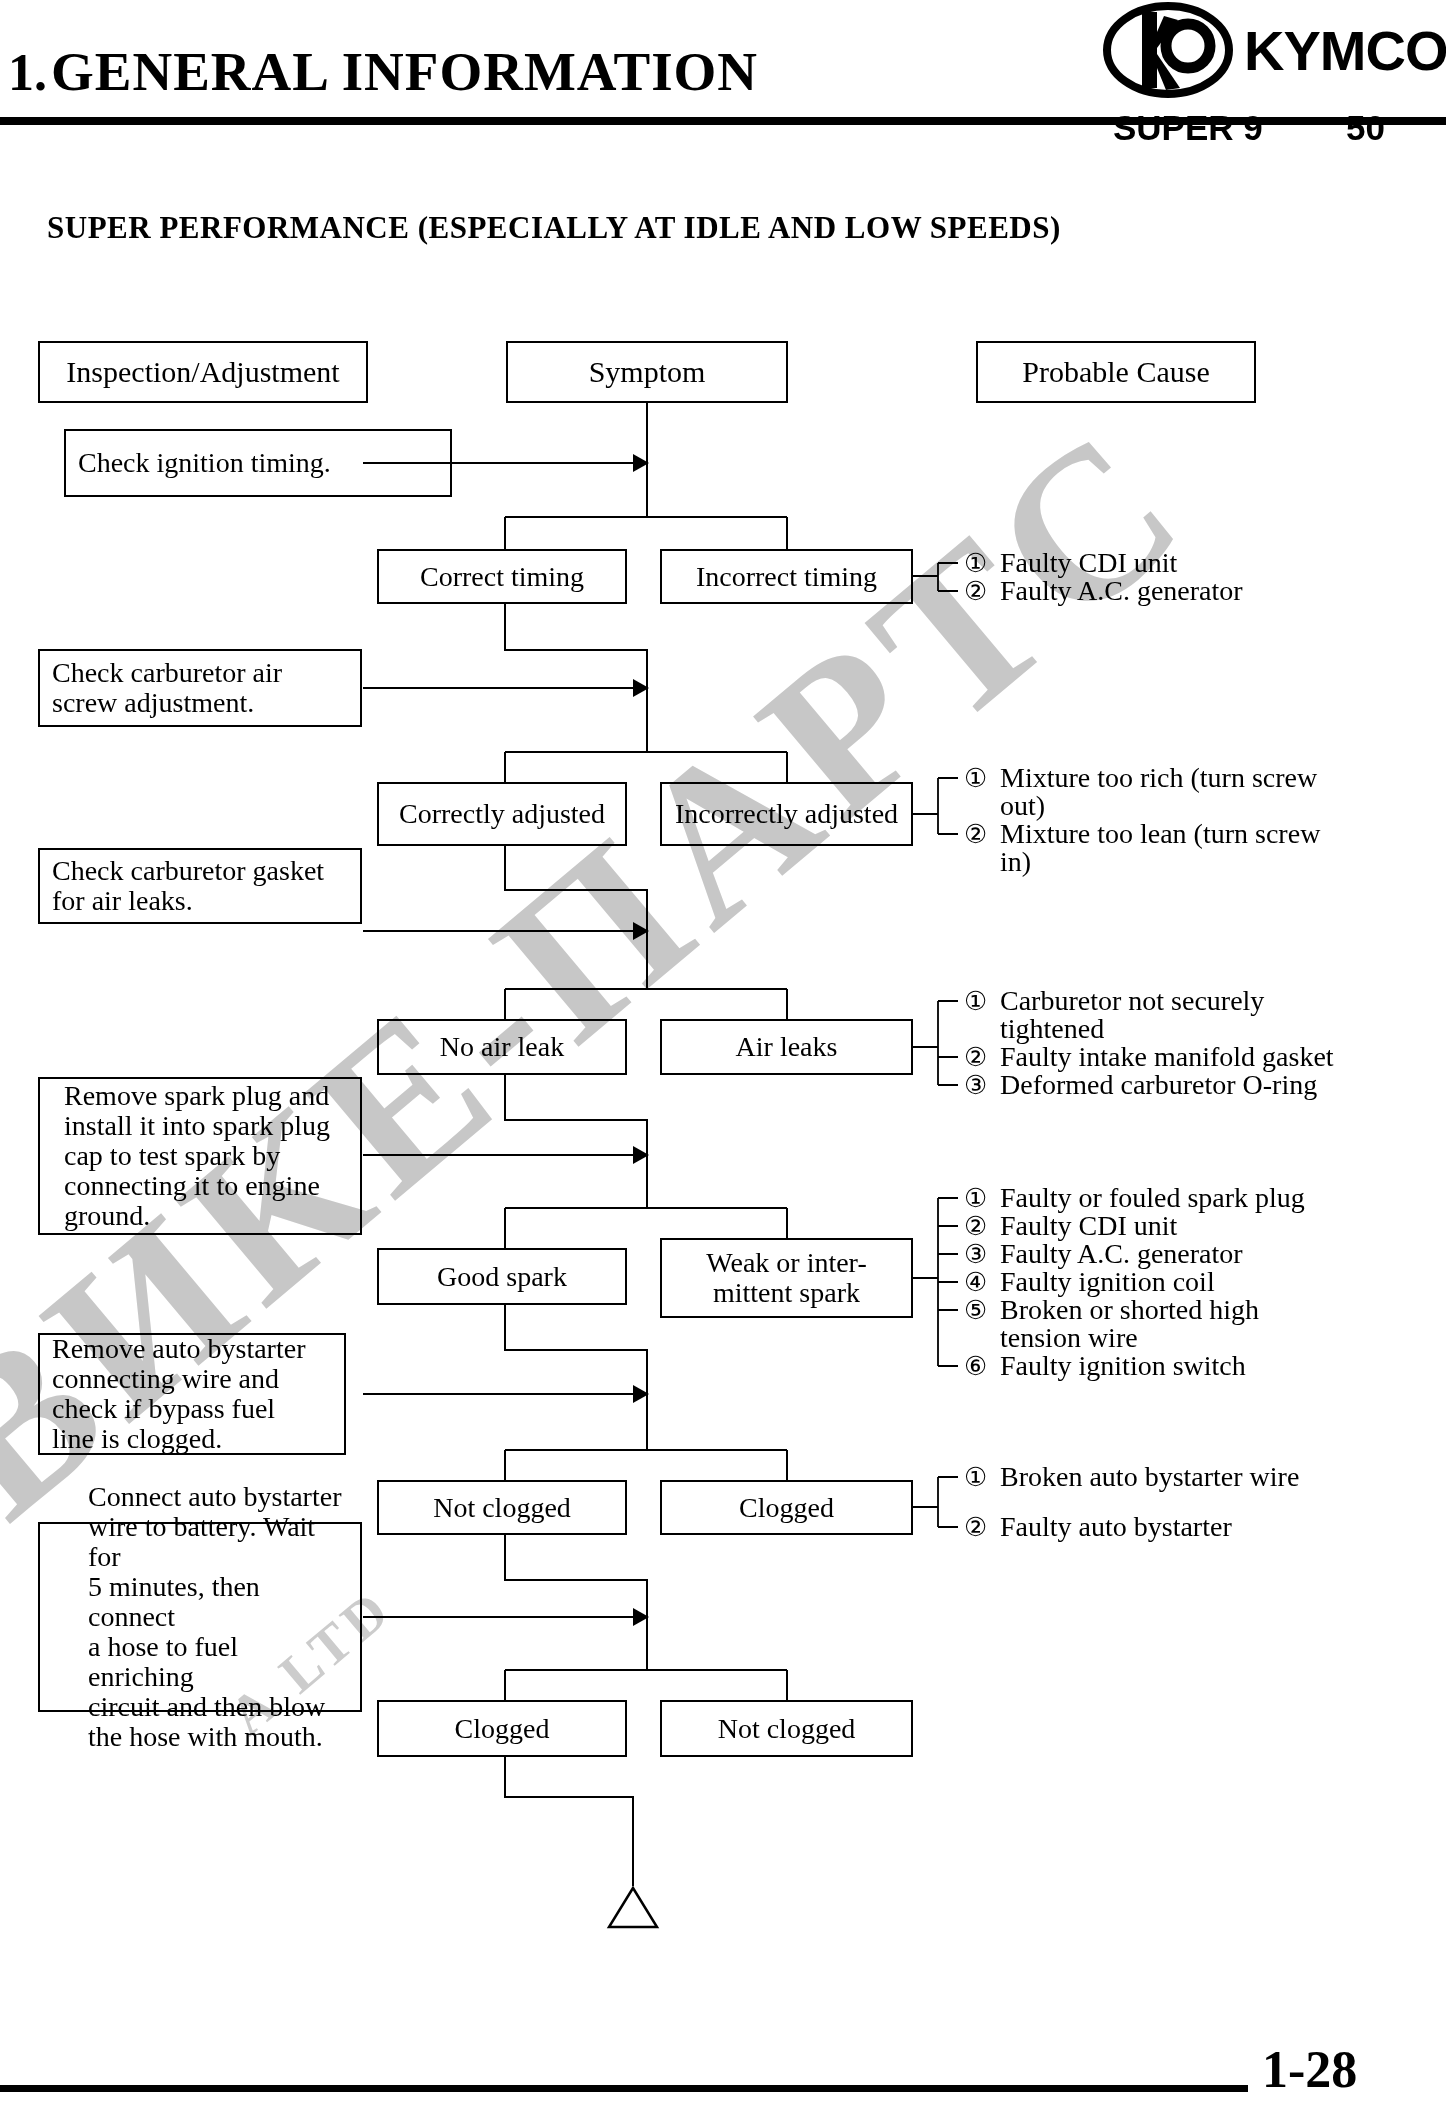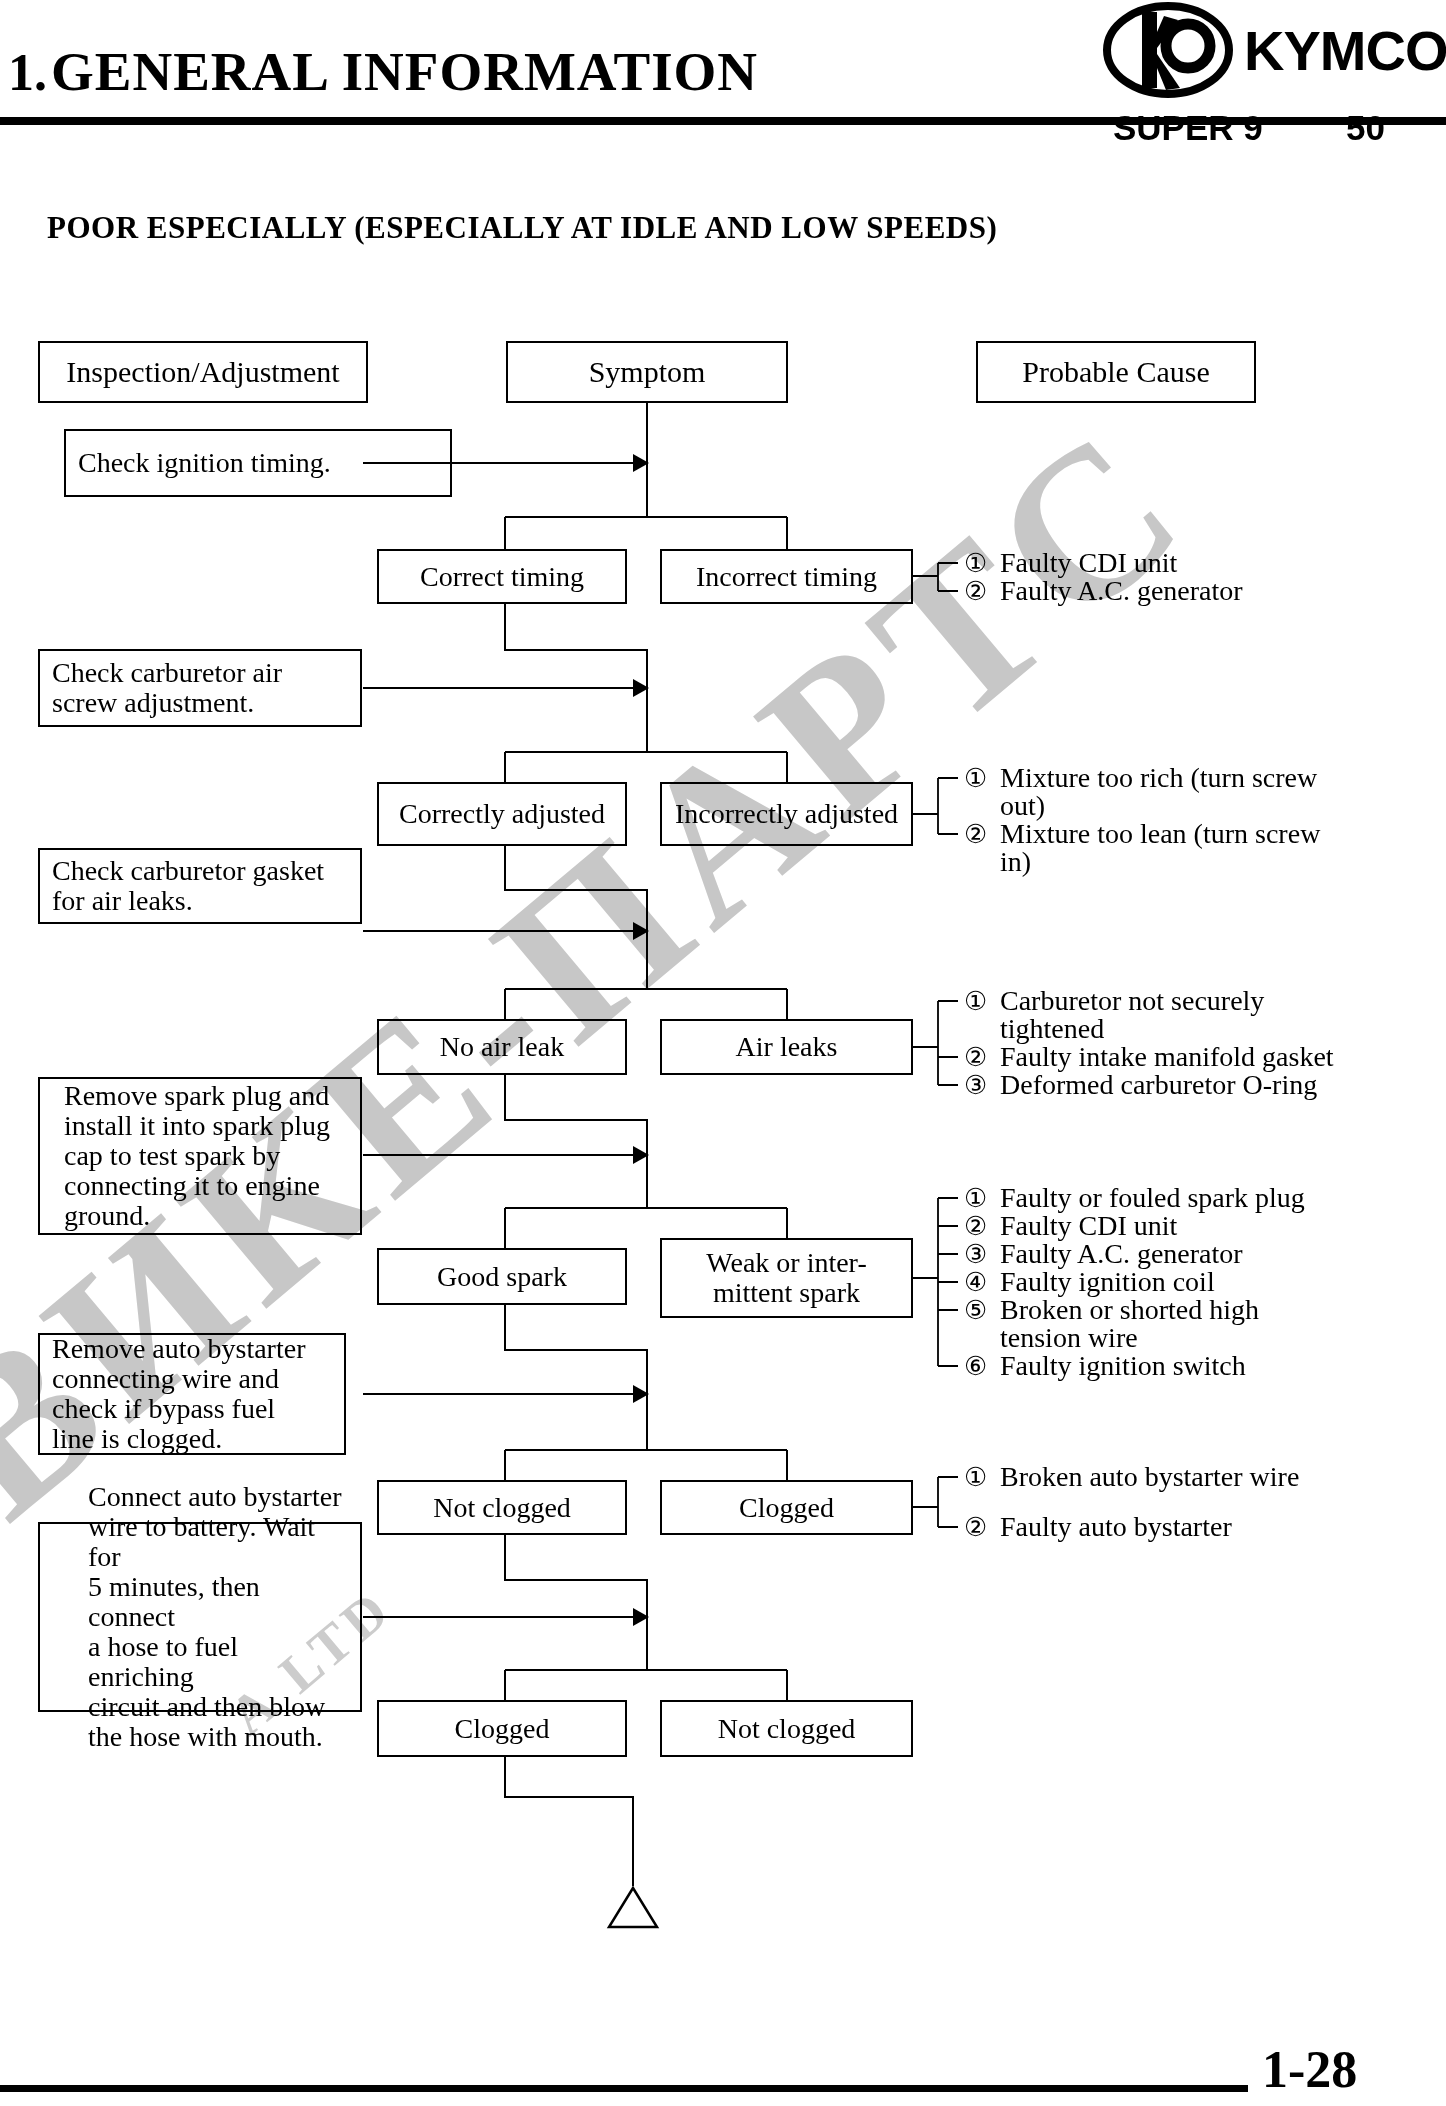--- a/index.html
+++ b/index.html
@@ -66,21 +66,21 @@
       <circle cx="88" cy="44" r="22" fill="none" stroke="#000" stroke-width="11"></circle>
     </svg>
   </div>
   <div class="brand">KYMCO</div>
   <div class="model-row">
     <span>SUPER 9</span>
     <span>50</span>
   </div>
   <div class="headrule"></div>
 
-  <div class="sec-title">POOR ESPECIALLY (ESPECIALLY AT IDLE AND LOW SPEEDS)</div>
+  <div class="sec-title">SUPER PERFORMANCE (ESPECIALLY AT IDLE AND LOW SPEEDS)</div>
 
   <div class="fbox cbox hbox" style="left:38px;top:341px;width:330px;height:62px;">Inspection/Adjustment</div>
   <div class="fbox cbox hbox" style="left:506px;top:341px;width:282px;height:62px;">Symptom</div>
   <div class="fbox cbox hbox" style="left:976px;top:341px;width:280px;height:62px;">Probable Cause</div>
 
   <div class="fbox lbox" style="left:38px;top:429px;width:388px;height:68px;margin-left:26px;">Check ignition timing.</div>
   <div class="fbox lbox" style="left:38px;top:649px;width:324px;height:78px;">Check carburetor air
 screw adjustment.</div>
   <div class="fbox lbox" style="left:38px;top:848px;width:324px;height:76px;">Check carburetor gasket
 for air leaks.</div>

